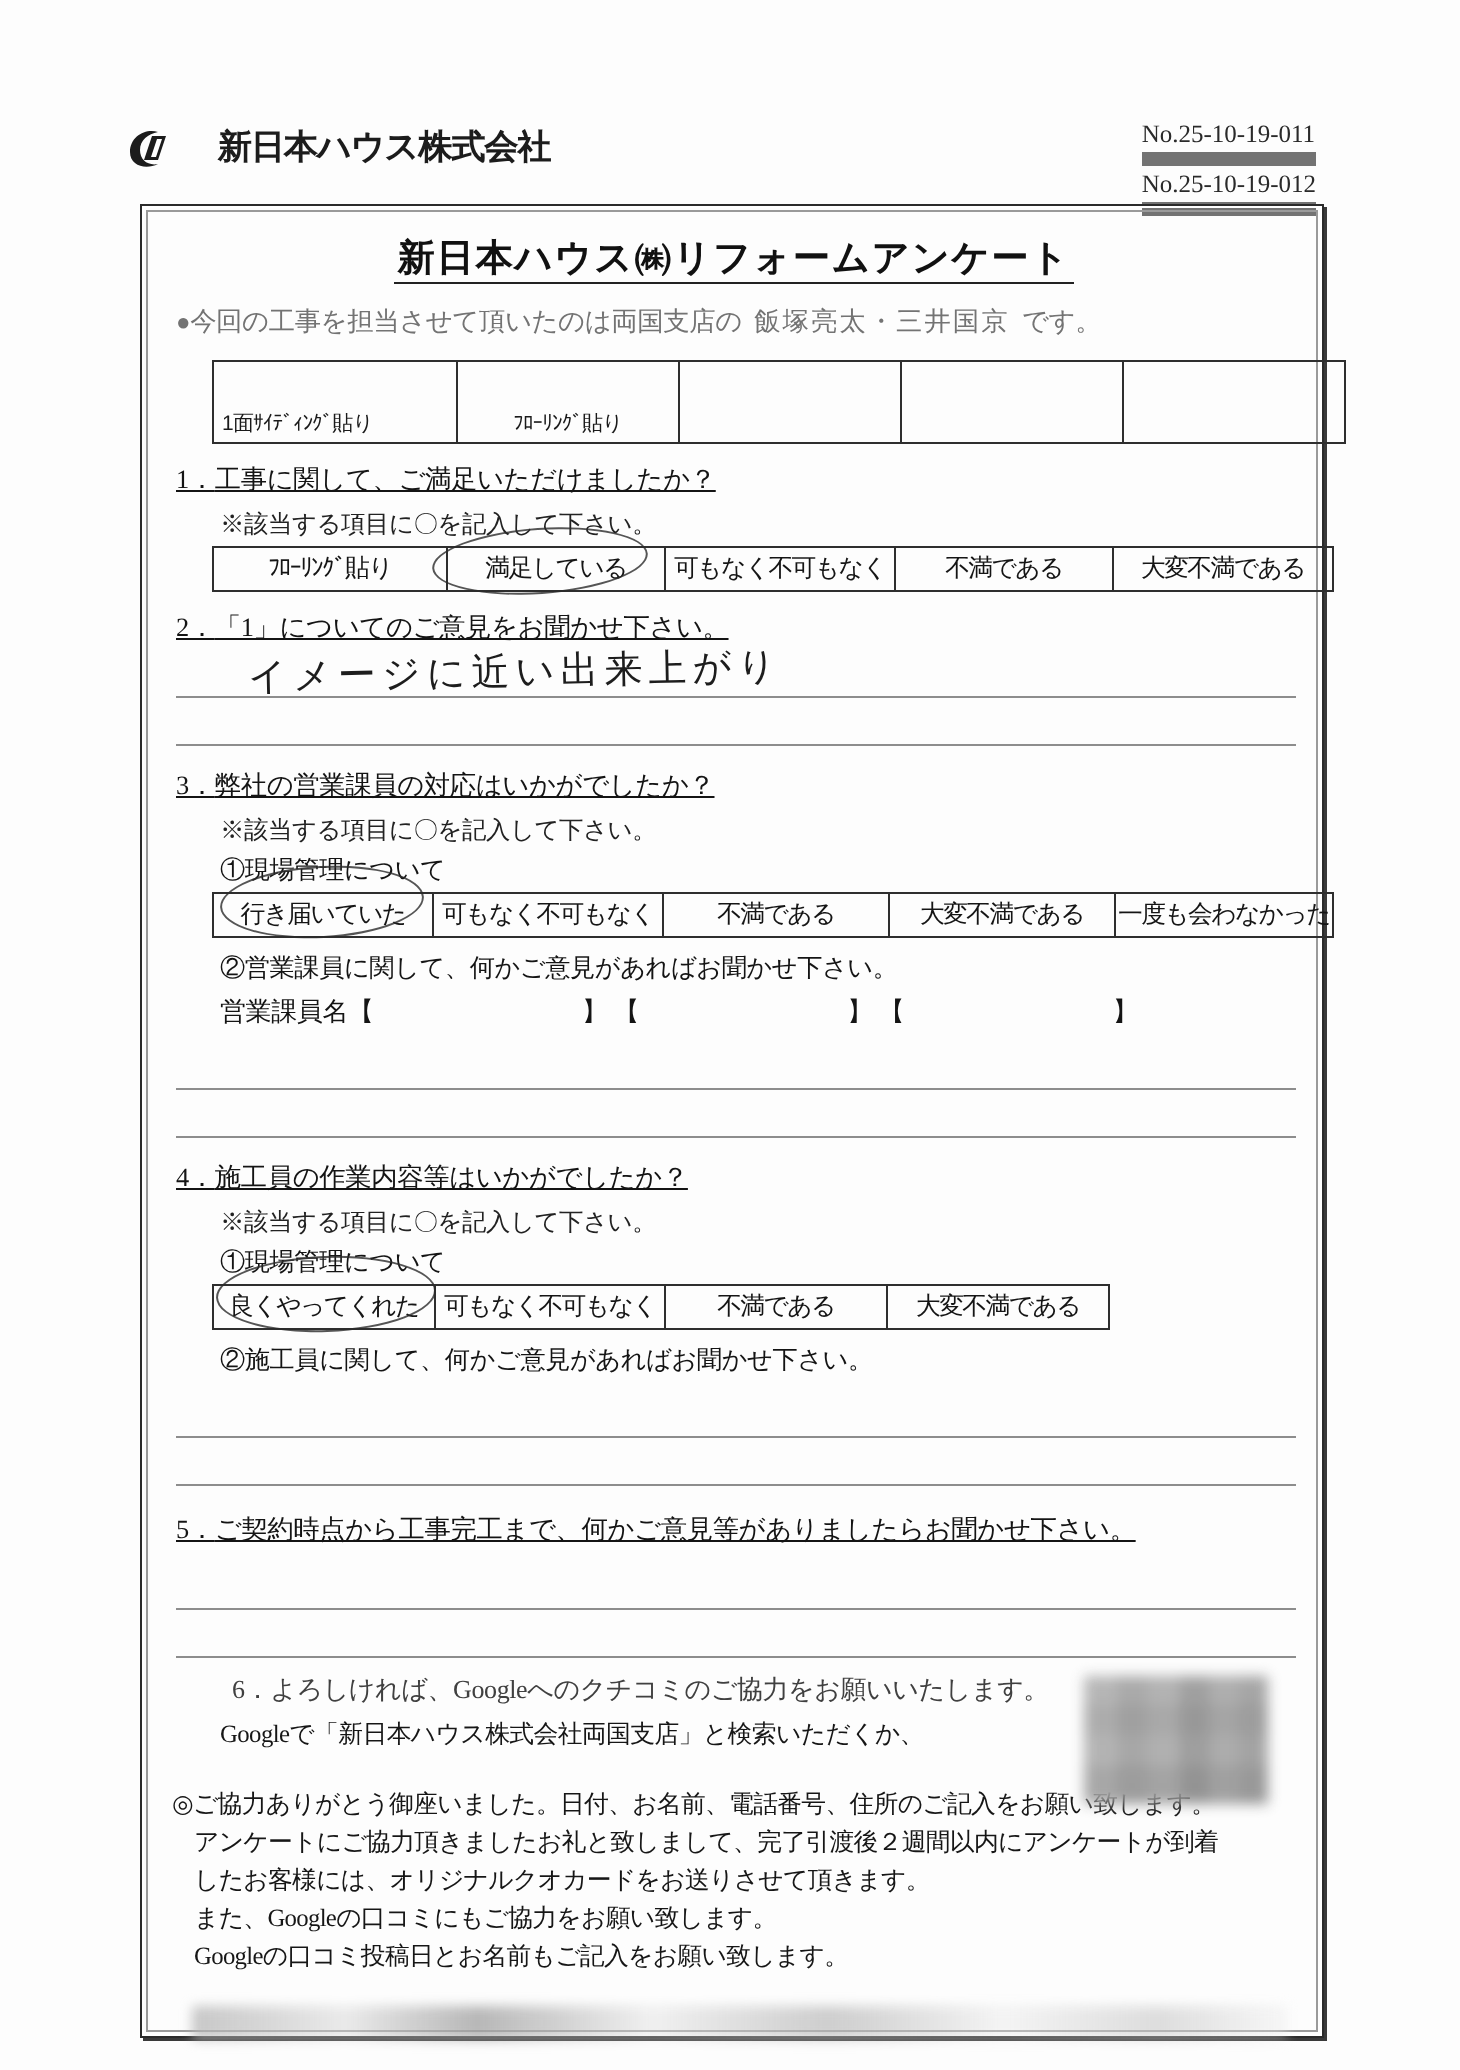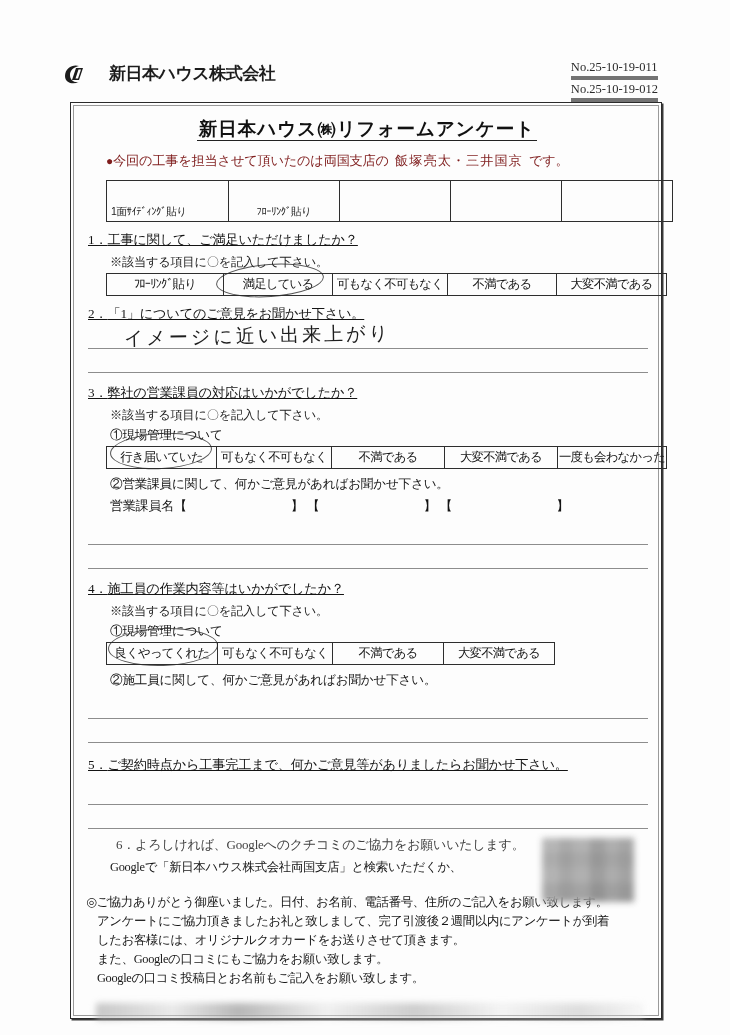--- a/index.html
+++ b/index.html
@@ -57,21 +57,21 @@
     position: absolute;
     right: 72px;
     top: 0px;
     text-align: left;
     font-size: 12.5px;
     line-height: 1.45;
     color: #2a2a2a;
     font-family: "Liberation Serif", serif;
   }
   #docnos div {
-    border-bottom: 4px solid #737373;
+    border-bottom: 7px solid #737373;
     padding-bottom: 0px;
     white-space: nowrap;
   }
 
   
   #frame {
     position: absolute;
     left: 70px;
     top: 102px;
     width: 592px;
@@ -106,25 +106,25 @@
     margin-top: 12px;
     color: #111;
   }
   .title span {
     border-bottom: 1.4px solid #222;
     padding: 0 2px 1px 2px;
   }
 
   .lead {
     margin-top: 11px;
-    margin-left: 28px;
+    margin-left: 10px;
     font-size: 13.2px;
     letter-spacing: -0.2px;
     white-space: nowrap;
-    color: #7f1d1d;
+    color: #737373;
   }
   .lead .bullet { font-size: 12px; }
   .lead .staff { letter-spacing: 1px; }
 
   
   .work-table {
     margin-top: 10px;
     margin-left: 28px;
     width: 545px;
     border-collapse: collapse;

